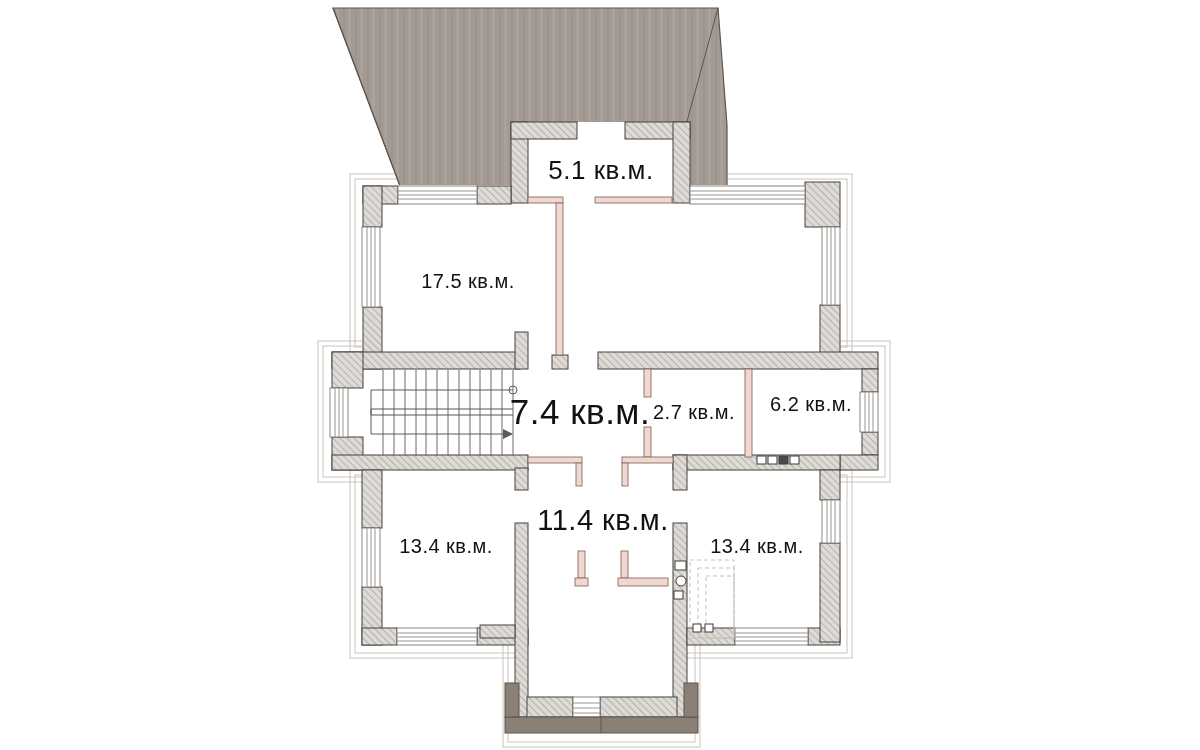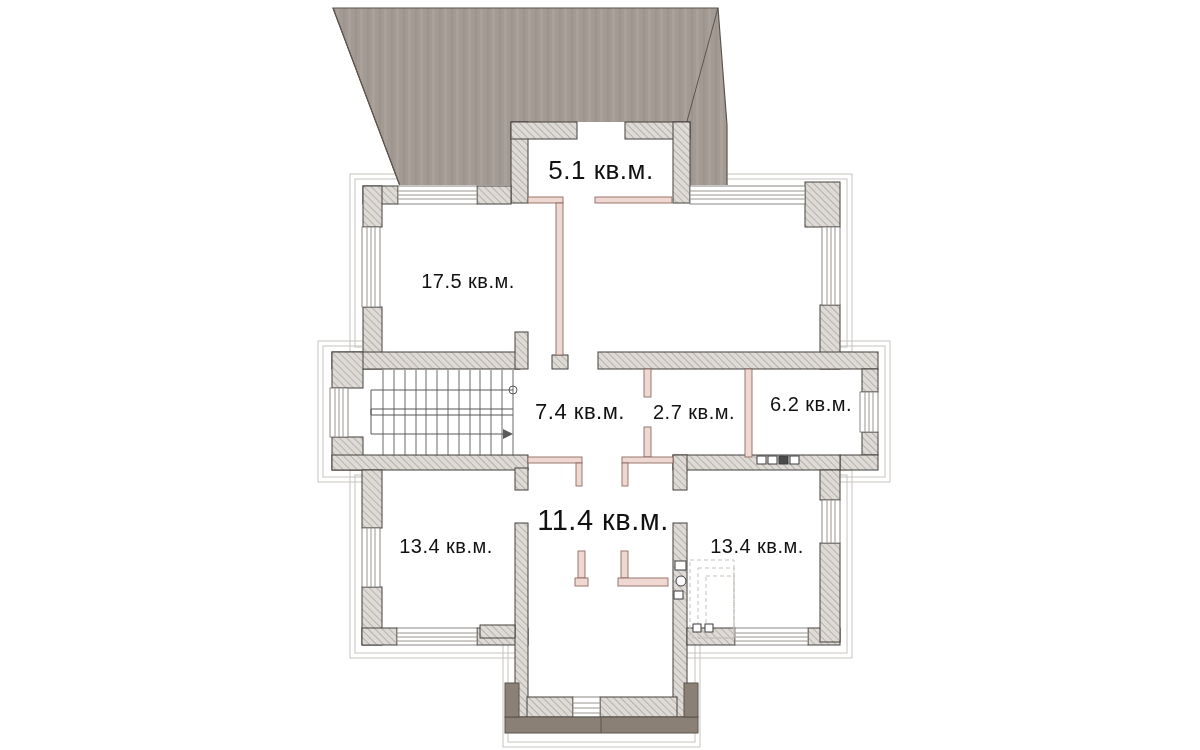--- a/index.html
+++ b/index.html
@@ -240,20 +240,20 @@
   <g>
     <rect class="porch" x="505" y="717" width="193" height="16"></rect>
     <rect class="porch" x="505" y="683" width="14" height="34"></rect>
     <rect class="porch" x="684" y="683" width="14" height="34"></rect>
     <line x1="601" y1="717" x2="601" y2="733" stroke="#5b544d" stroke-width="1"></line>
   </g>
 </svg>
 
 <div class="room-label" style="left:601px;top:170px;font-size:26px">5.1 кв.м.</div>
 <div class="room-label" style="left:468px;top:281px">17.5 кв.м.</div>
-<div class="room-label" style="left:580px;top:412px;font-size:22px">7.4 кв.м.</div>
+<div class="room-label" style="left:580px;top:412px;font-size:35px">7.4 кв.м.</div>
 <div class="room-label" style="left:694px;top:412px">2.7 кв.м.</div>
 <div class="room-label" style="left:811px;top:404px">6.2 кв.м.</div>
 <div class="room-label" style="left:603px;top:520px;font-size:29px">11.4 кв.м.</div>
 <div class="room-label" style="left:446px;top:546px">13.4 кв.м.</div>
 <div class="room-label" style="left:757px;top:546px">13.4 кв.м.</div>
 
 </div>
 
 </body></html>

